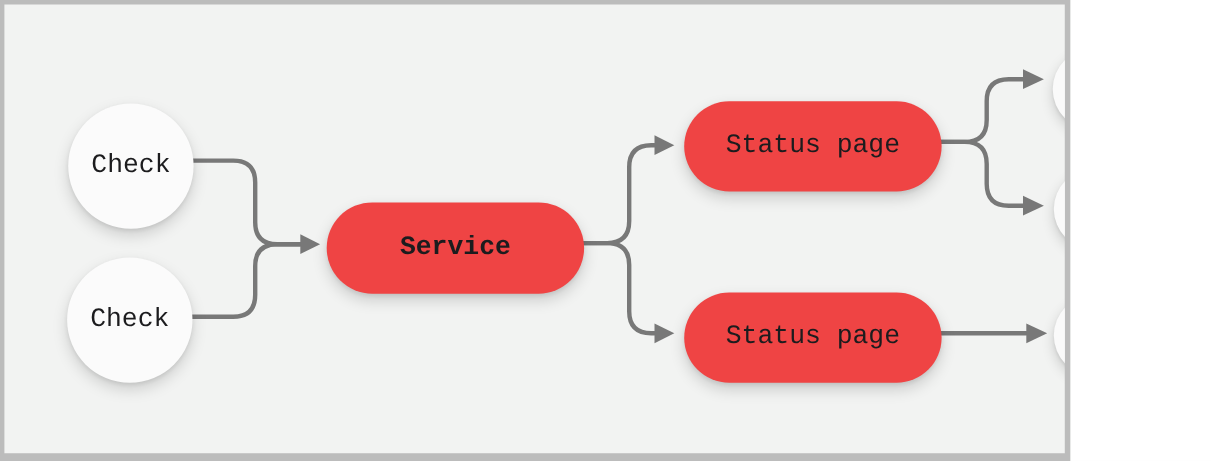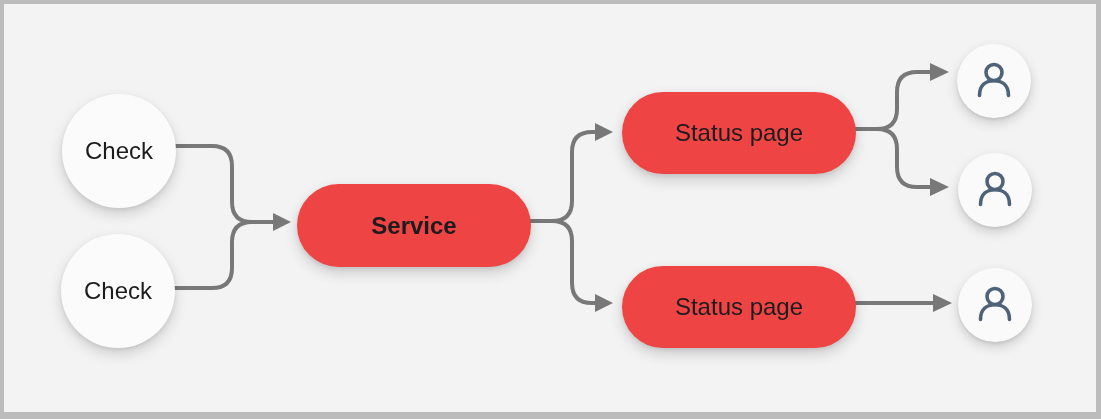--- a/index.html
+++ b/index.html
@@ -2,28 +2,29 @@
 <html><head>
 <meta charset="utf-8">
 <style>
   html, body {
     margin: 0;
     padding: 0;
     font-family: "Liberation Sans", sans-serif;
   }
   .frame {
     position: relative;
-    width: 1101px;
+    width: 973px;
     height: 419px;
     box-sizing: border-box;
     background: #f2f3f2;
     border-style: solid;
     border-color: #bcbcbc;
     border-width: 4px 5px 7px 4px;
     overflow: hidden;
+    font-family: Liberation Mono, monospace;
   }
   .edges {
     position: absolute;
     left: -4px;
     top: -4px;
     width: 1101px;
     height: 419px;
     pointer-events: none;
   }
   .node {

